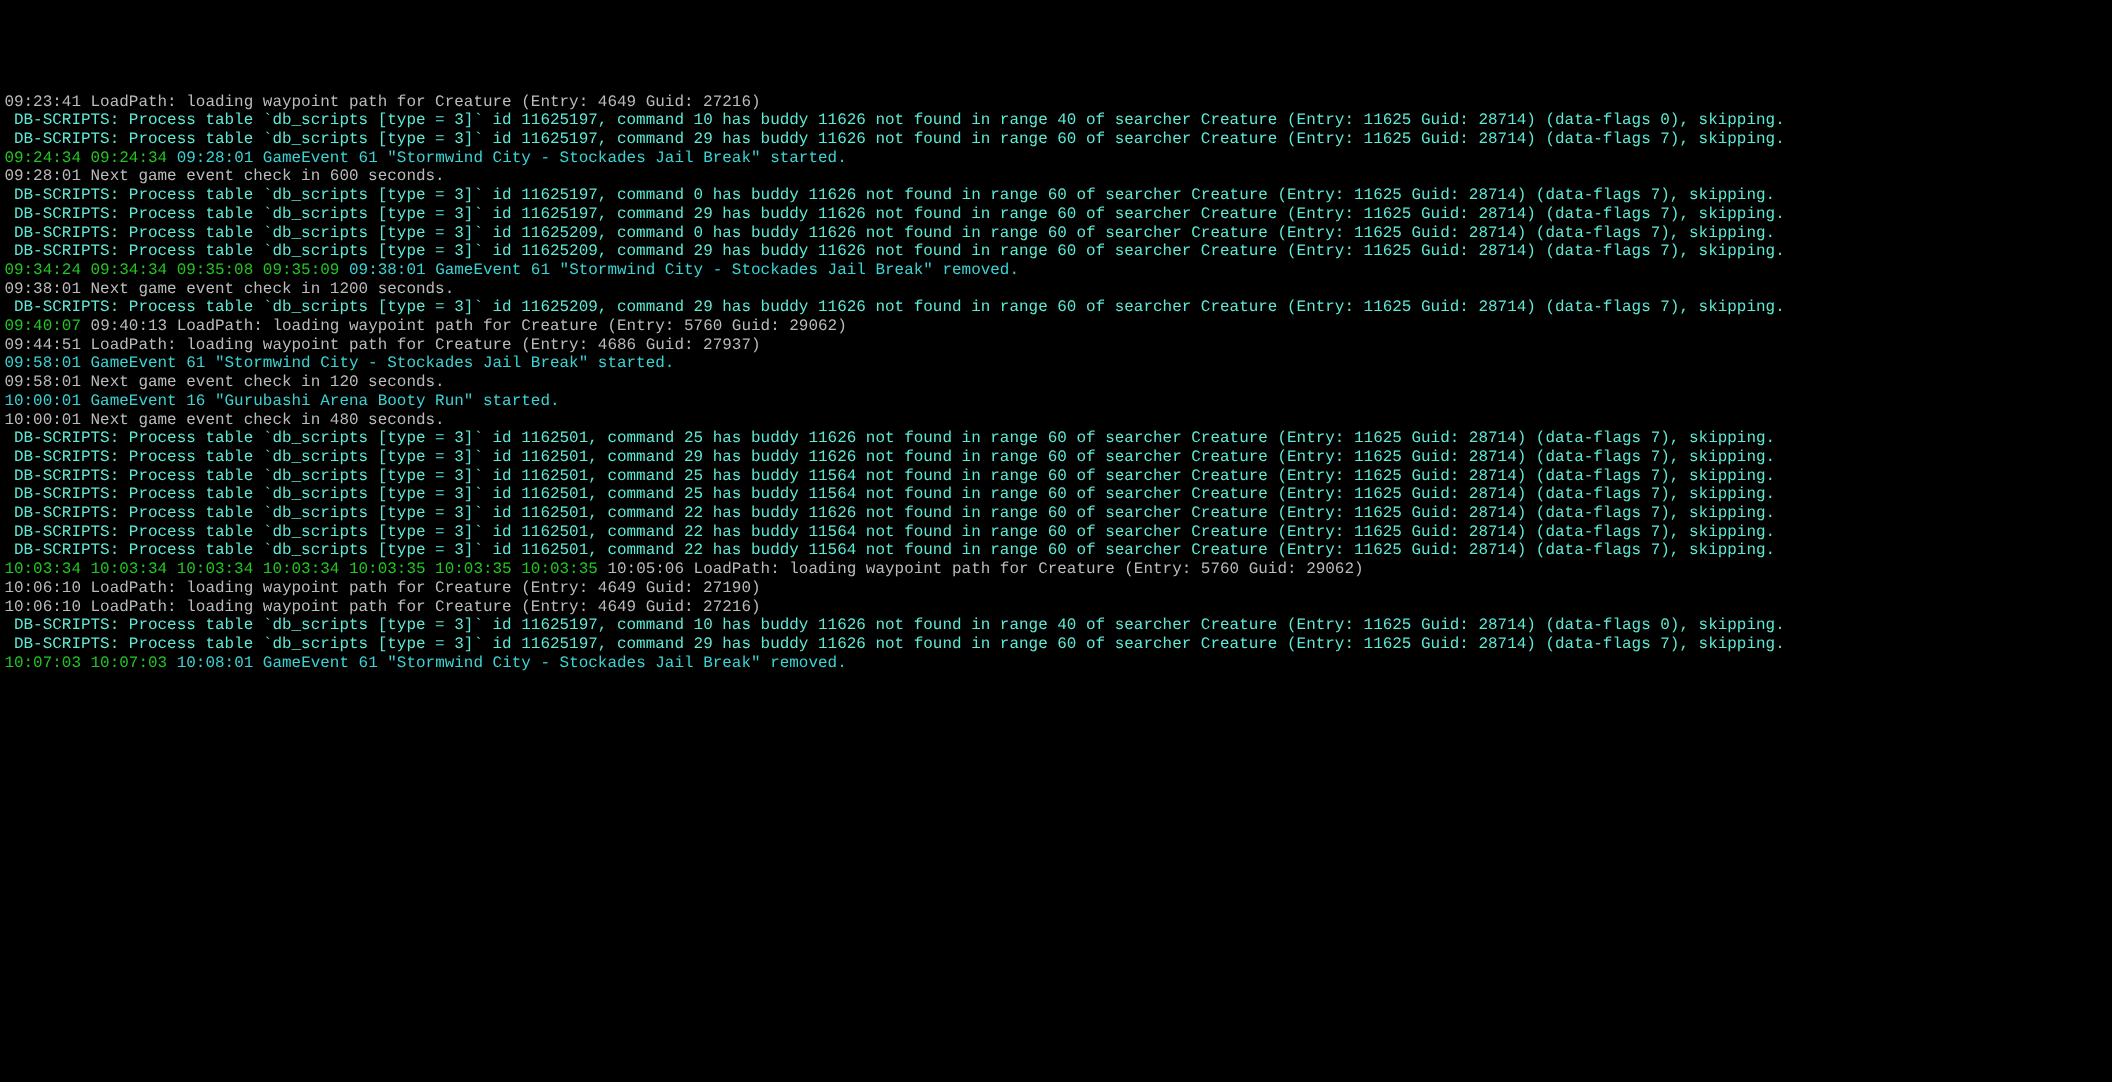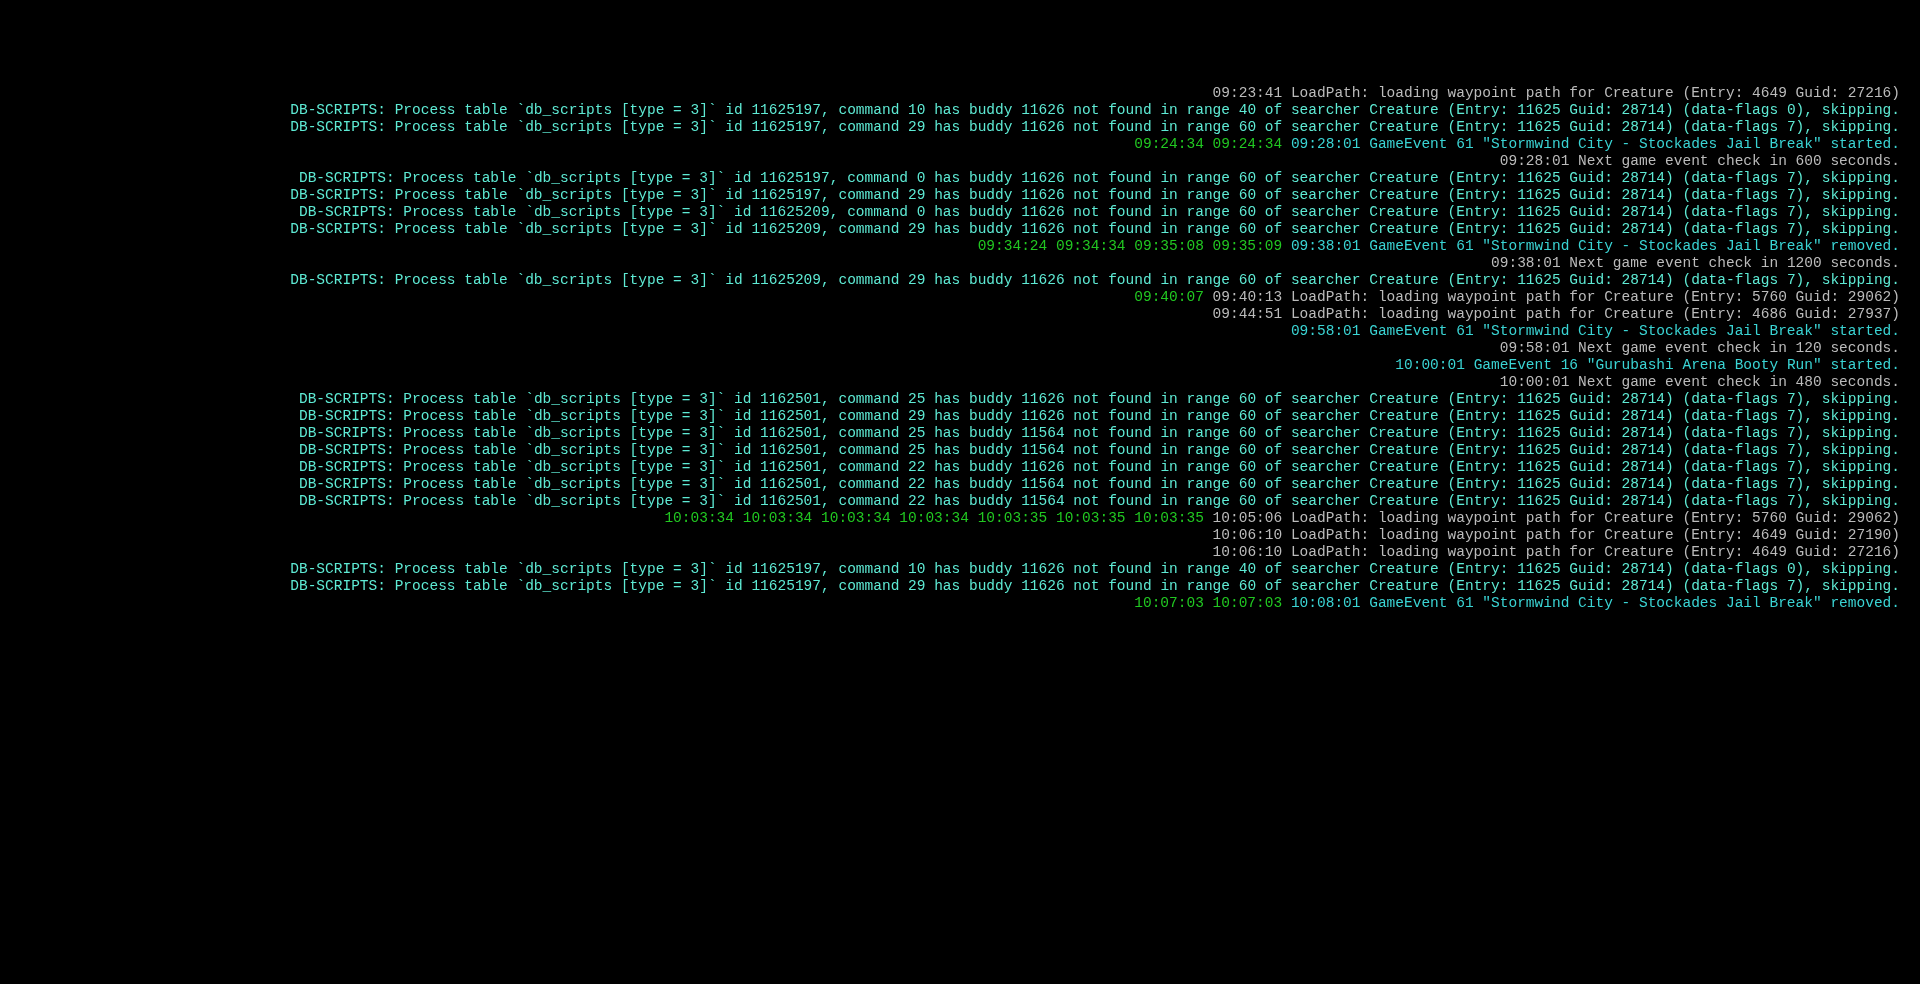--- a/index.html
+++ b/index.html
@@ -1,16 +1,16 @@
 <!DOCTYPE html>
 <html><head>
 <meta charset="utf-8">
 <style>
   html,body{margin:0;padding:0;background:#000;color:#ccc;font-family:Menlo,Consolas,"Courier New",monospace;font-size:14.5px;line-height:17px;white-space:pre-wrap;word-break:break-all;overflow-x:hidden;width:1920px;}
-  #log{padding:0 20px;text-align:right;}
+  #log{padding:0 4px;}
   .line{display:block;}
   .gray{color:#bbb;}
   .red{color:#5eead4;}
   .green{color:#21c721;}
   .cyan{color:#3ad4d4;}
 </style>
 </head>
 <body>
 
 

